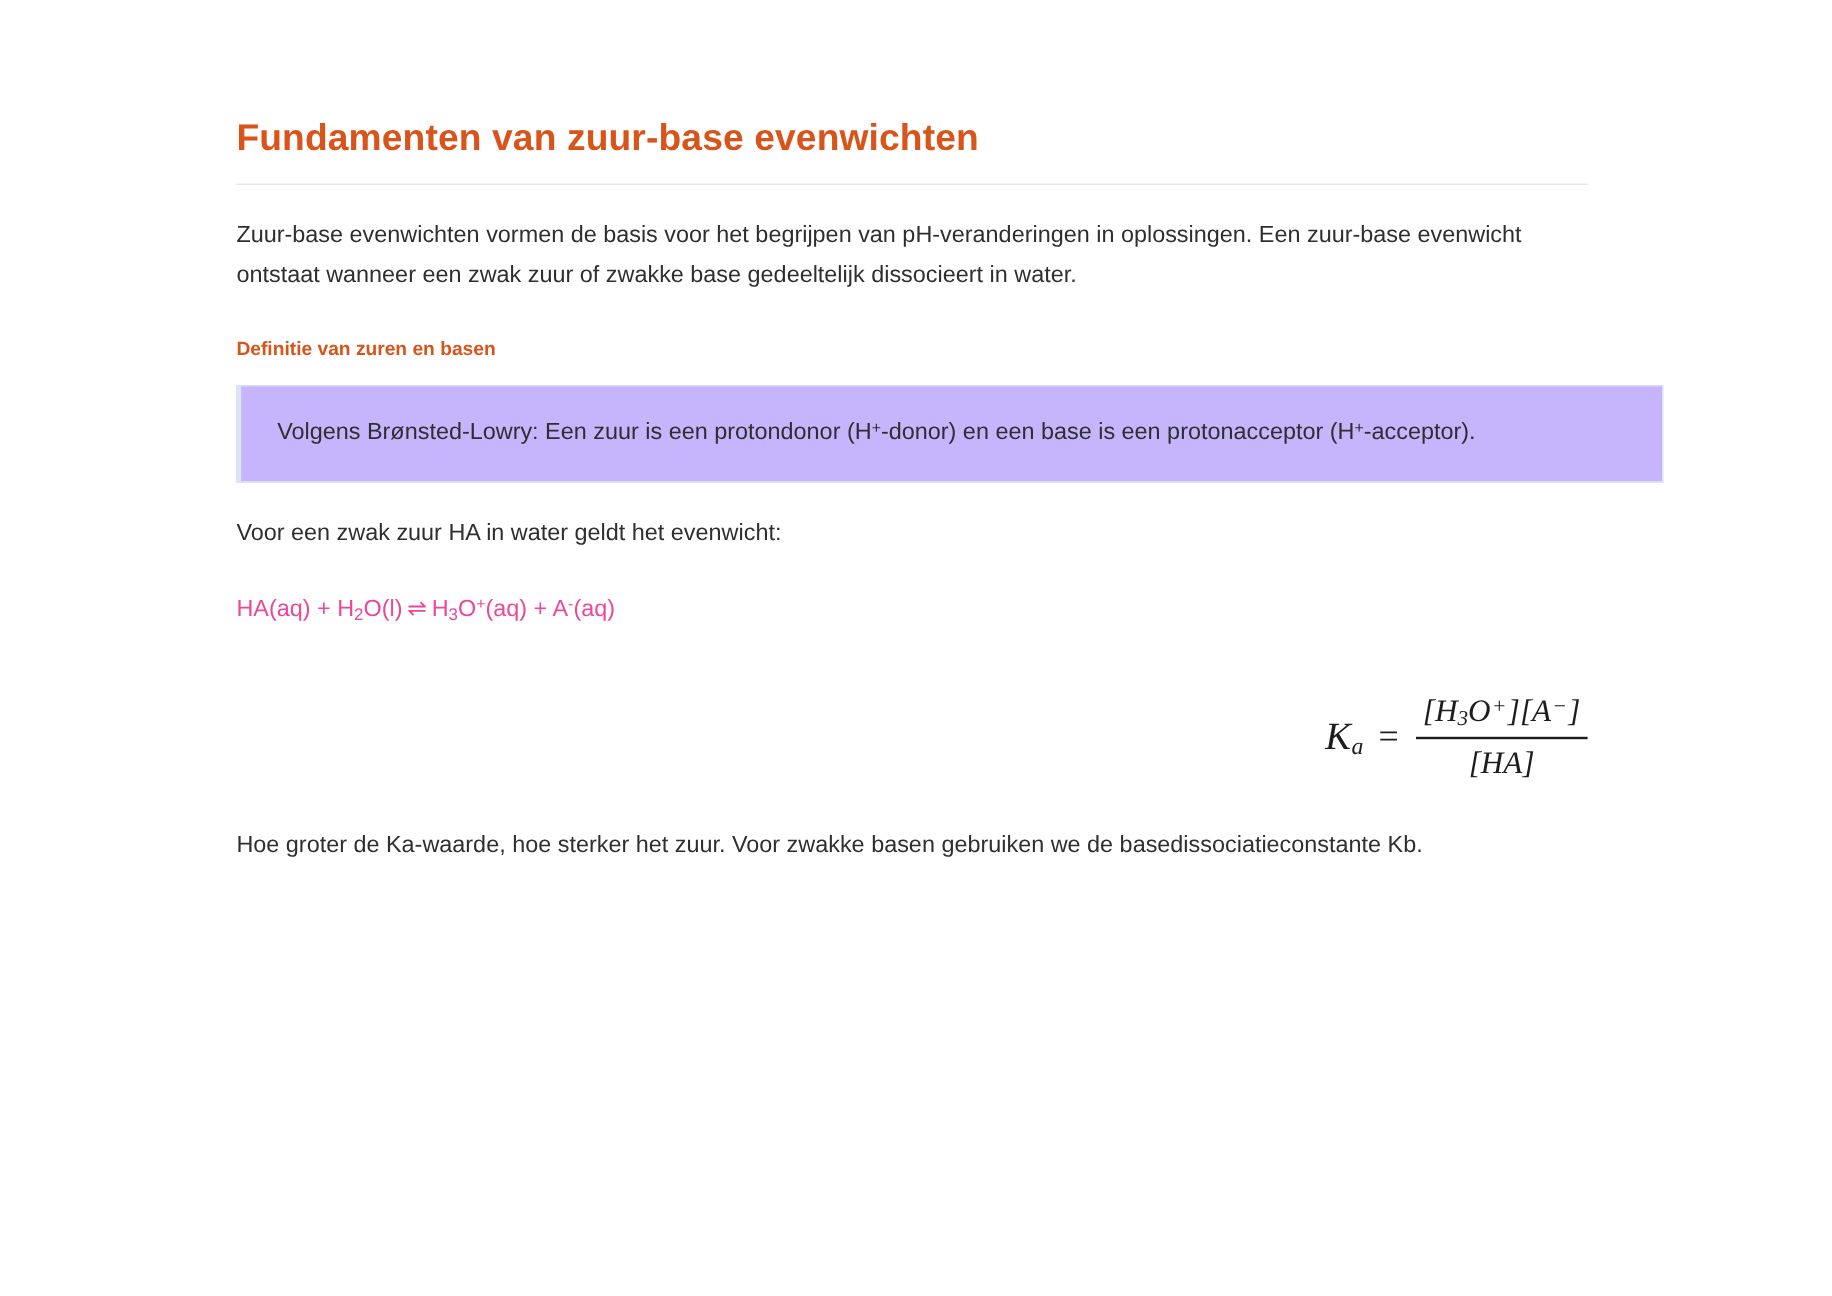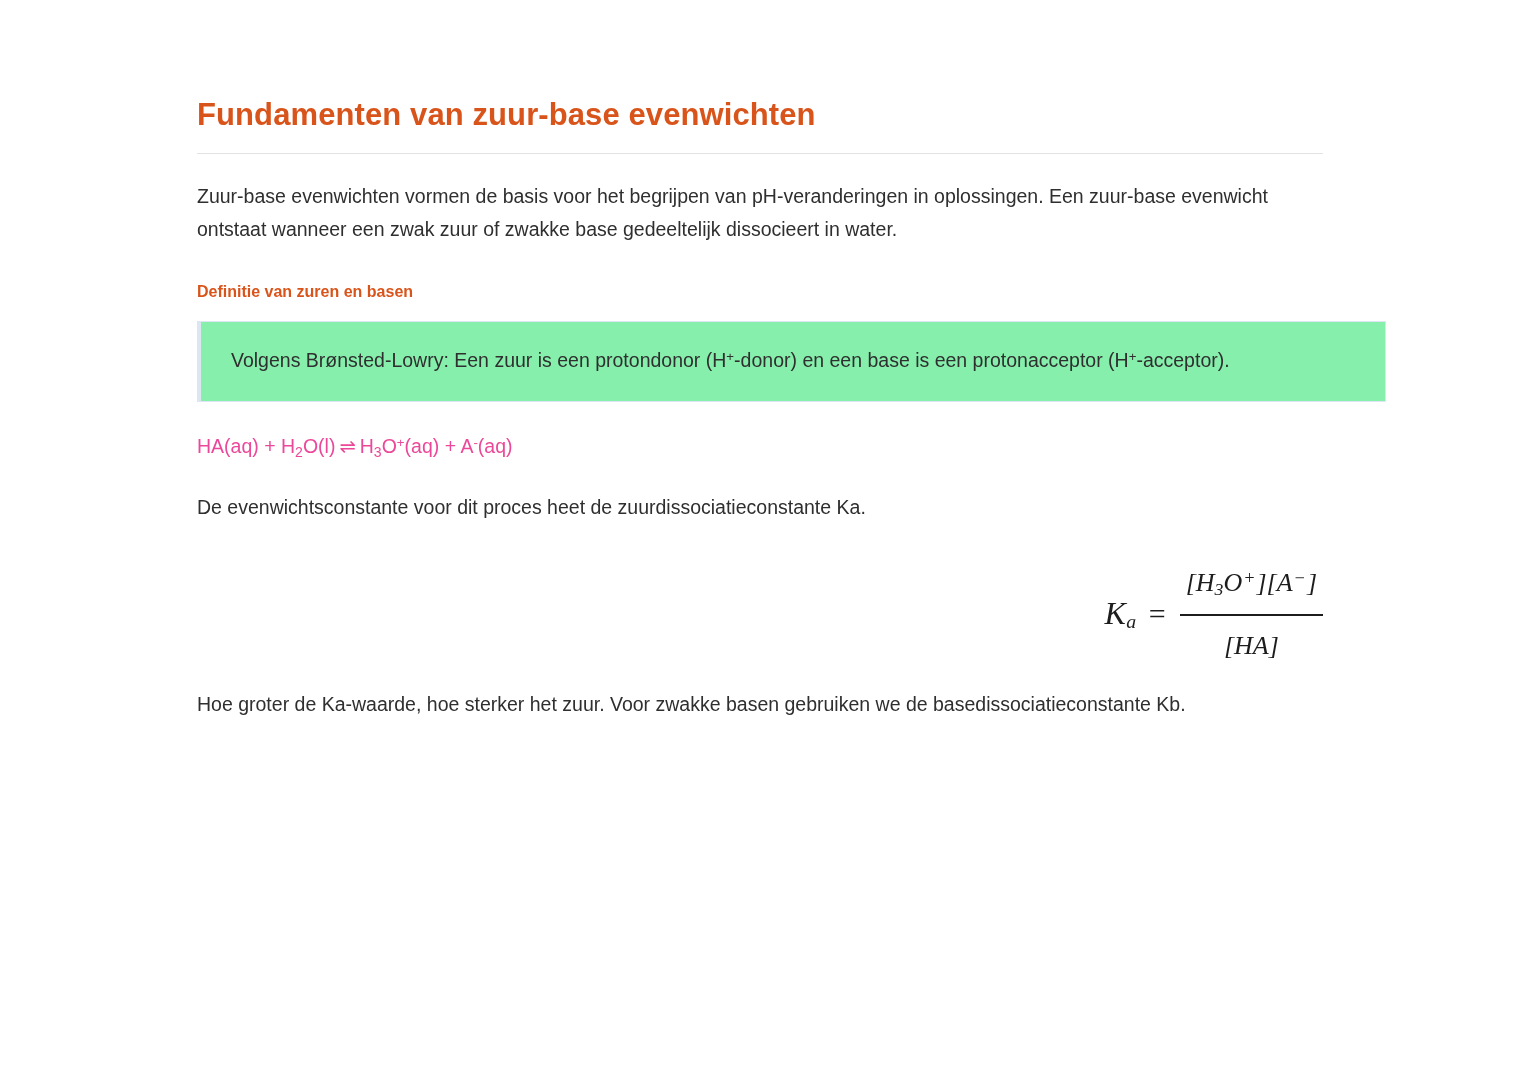--- a/index.html
+++ b/index.html
@@ -44,21 +44,21 @@
   .section-heading {
     font-size: 16px;
     font-weight: bold;
     color: #d9541a;
     margin: 36px 0 0 0;
   }
   .callout {
     box-sizing: border-box;
     margin-top: 20px;
     width: 1189px;
-    background: #86efac;
+    background: #c4b5fd;
     border: 1px solid #dde7f3;
     border-left: 4px solid #dce6f2;
     padding: 22px 28px 24px 30px;
     font-size: 19.5px;
     line-height: 1.72;
     color: #2f2f2f;
   }
   .equation-line {
     font-size: 19.5px;
     line-height: 1.7;
@@ -105,21 +105,20 @@
   .formula .equals {
     padding: 0 14px 0 12px;
     font-style: normal;
     font-size: 30px;
   }
   .fraction {
     display: inline-flex;
     flex-direction: column;
     align-items: center;
     justify-content: center;
-    gap: 10px;
   }
   .fraction .num {
     padding: 0 6px 4px 6px;
     font-size: 26px;
     white-space: nowrap;
   }
   .fraction .bar {
     width: 100%;
     height: 2px;
     background: #1d1d1d;
@@ -152,26 +151,26 @@
   <div class="title-rule"></div>
 
   <p class="body-text">Zuur-base evenwichten vormen de basis voor het begrijpen van pH-veranderingen in oplossingen. Een zuur-base evenwicht ontstaat wanneer een zwak zuur of zwakke base gedeeltelijk dissocieert in water.</p>
 
   <h2 class="section-heading">Definitie van zuren en basen</h2>
 
   <div class="callout">
     <span>Volgens Brønsted-Lowry: Een zuur is een protondonor (H</span><span class="sup-charge">+</span><span>-donor) en een base is een protonacceptor (H</span><span class="sup-charge">+</span><span>-acceptor).</span>
   </div>
 
+  <p class="body-text">Voor een zwak zuur HA in water geldt het evenwicht:</p>
 
   <p class="equation-line">
     <span>HA(aq) + H</span><sub>2</sub><span>O(l)</span><span class="eqsym">⇌</span><span>H</span><sub>3</sub><span>O</span><sup>+</sup><span>(aq) + A</span><sup>-</sup><span>(aq)</span>
   </p>
 
-  <p class="body-text">De evenwichtsconstante voor dit proces heet de zuurdissociatieconstante Ka.</p>
 
   <div class="formula-block">
     <span class="formula">
       <span class="kname"><span>K</span><sub>a</sub></span>
       <span class="equals">=</span>
       <span class="fraction">
         <span class="num"><span>[H</span><sub>3</sub><span>O</span><sup>+</sup><span>][A</span><sup>−</sup><span>]</span></span>
         <span class="bar"></span>
         <span class="den">[HA]</span>
       </span>

